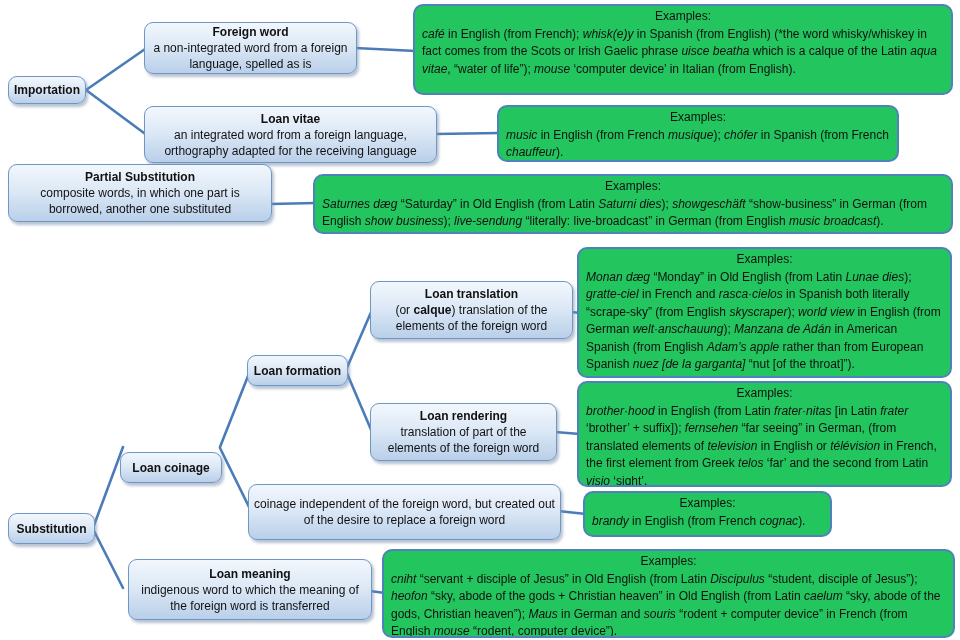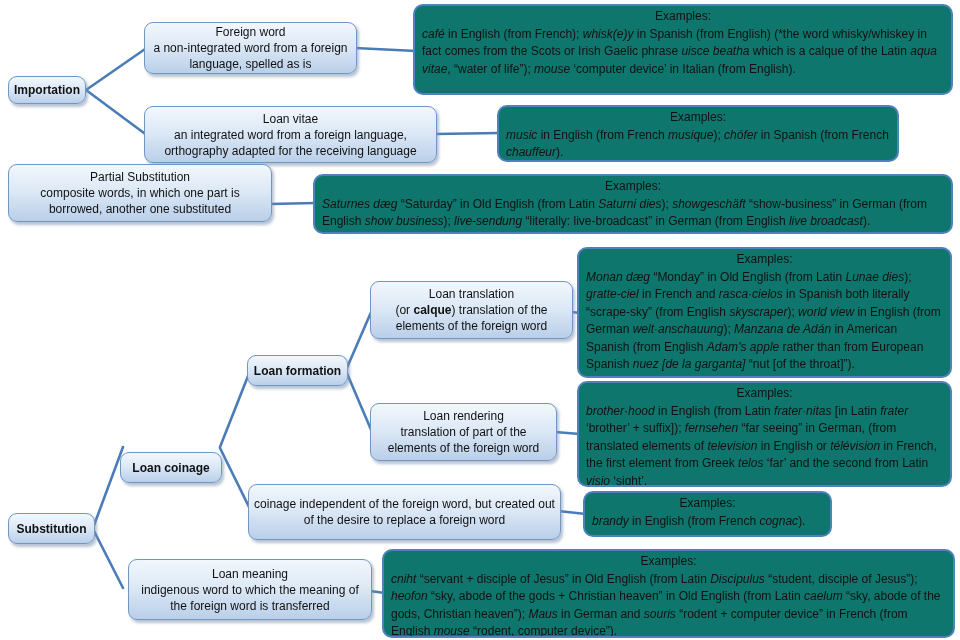--- a/index.html
+++ b/index.html
@@ -25,27 +25,27 @@
     border-radius: 9px;
     box-shadow: 2px 2.5px 3px rgba(125,145,175,0.55);
     display: flex;
     flex-direction: column;
     justify-content: center;
     text-align: center;
     font-size: 12px;
     line-height: 16px;
     padding: 2px 4px;
   }
-  .node .title { font-weight: normal; }
+  .node .title { font-weight: bold; }
   .node.label-only { font-weight: bold; border-radius: 9px; }
   .examples {
     position: absolute;
     z-index: 1;
     box-sizing: border-box;
-    background: #0f766e;
+    background: #22c55e;
     border: 2px solid #4f81bd;
     border-radius: 10px;
     padding: 2px 7px 3px 7px;
     font-size: 12px;
     line-height: 17.5px;
     overflow: hidden;
   }
   .examples .heading { text-align: center; }
   .examples .body { text-align: left; }
 </style>
@@ -96,21 +96,21 @@
     <div class="body"><i>music</i> in English (from French <i>musique</i>); <i>chófer</i> in Spanish (from French <i>chauffeur</i>).</div>
   </div>
 
   <div class="node" style="left:8px; top:164px; width:264px; height:58px;">
     <div class="title">Partial Substitution</div>
     <div class="desc">composite words, in which one part is borrowed, another one substituted</div>
   </div>
 
   <div class="examples" style="left:313px; top:174px; width:640px; height:60px;">
     <div class="heading">Examples:</div>
-    <div class="body"><i>Saturnes dæg</i> “Saturday” in Old English (from Latin <i>Saturni dies</i>); <i>showgeschäft</i> “show-business” in German (from English <i>show business</i>); <i>live-sendung</i> “literally: live-broadcast” in German (from English <i>live broadcast</i>).</div>
+    <div class="body"><i>Saturnes dæg</i> “Saturday” in Old English (from Latin <i>Saturni dies</i>); <i>showgeschäft</i> “show-business” in German (from English <i>show business</i>); <i>live-sendung</i> “literally: live-broadcast” in German (from English <i>music broadcast</i>).</div>
   </div>
 
   <div class="node" style="left:370px; top:281px; width:203px; height:58px;">
     <div class="title">Loan translation</div>
     <div class="desc">(or <b>calque</b>) translation of the elements of the foreign word</div>
   </div>
 
   <div class="examples" style="left:577px; top:247px; width:375px; height:131px;">
     <div class="heading">Examples:</div>
     <div class="body"><i>Monan dæg</i> “Monday” in Old English (from Latin <i>Lunae dies</i>); <i>gratte-ciel</i> in French and <i>rasca·cielos</i> in Spanish both literally “scrape-sky” (from English <i>skyscraper</i>); <i>world view</i> in English (from German <i>welt·anschauung</i>); <i>Manzana de Adán</i> in American Spanish (from English <i>Adam’s apple</i> rather than from European Spanish <i>nuez [de la garganta]</i> “nut [of the throat]”).</div>

